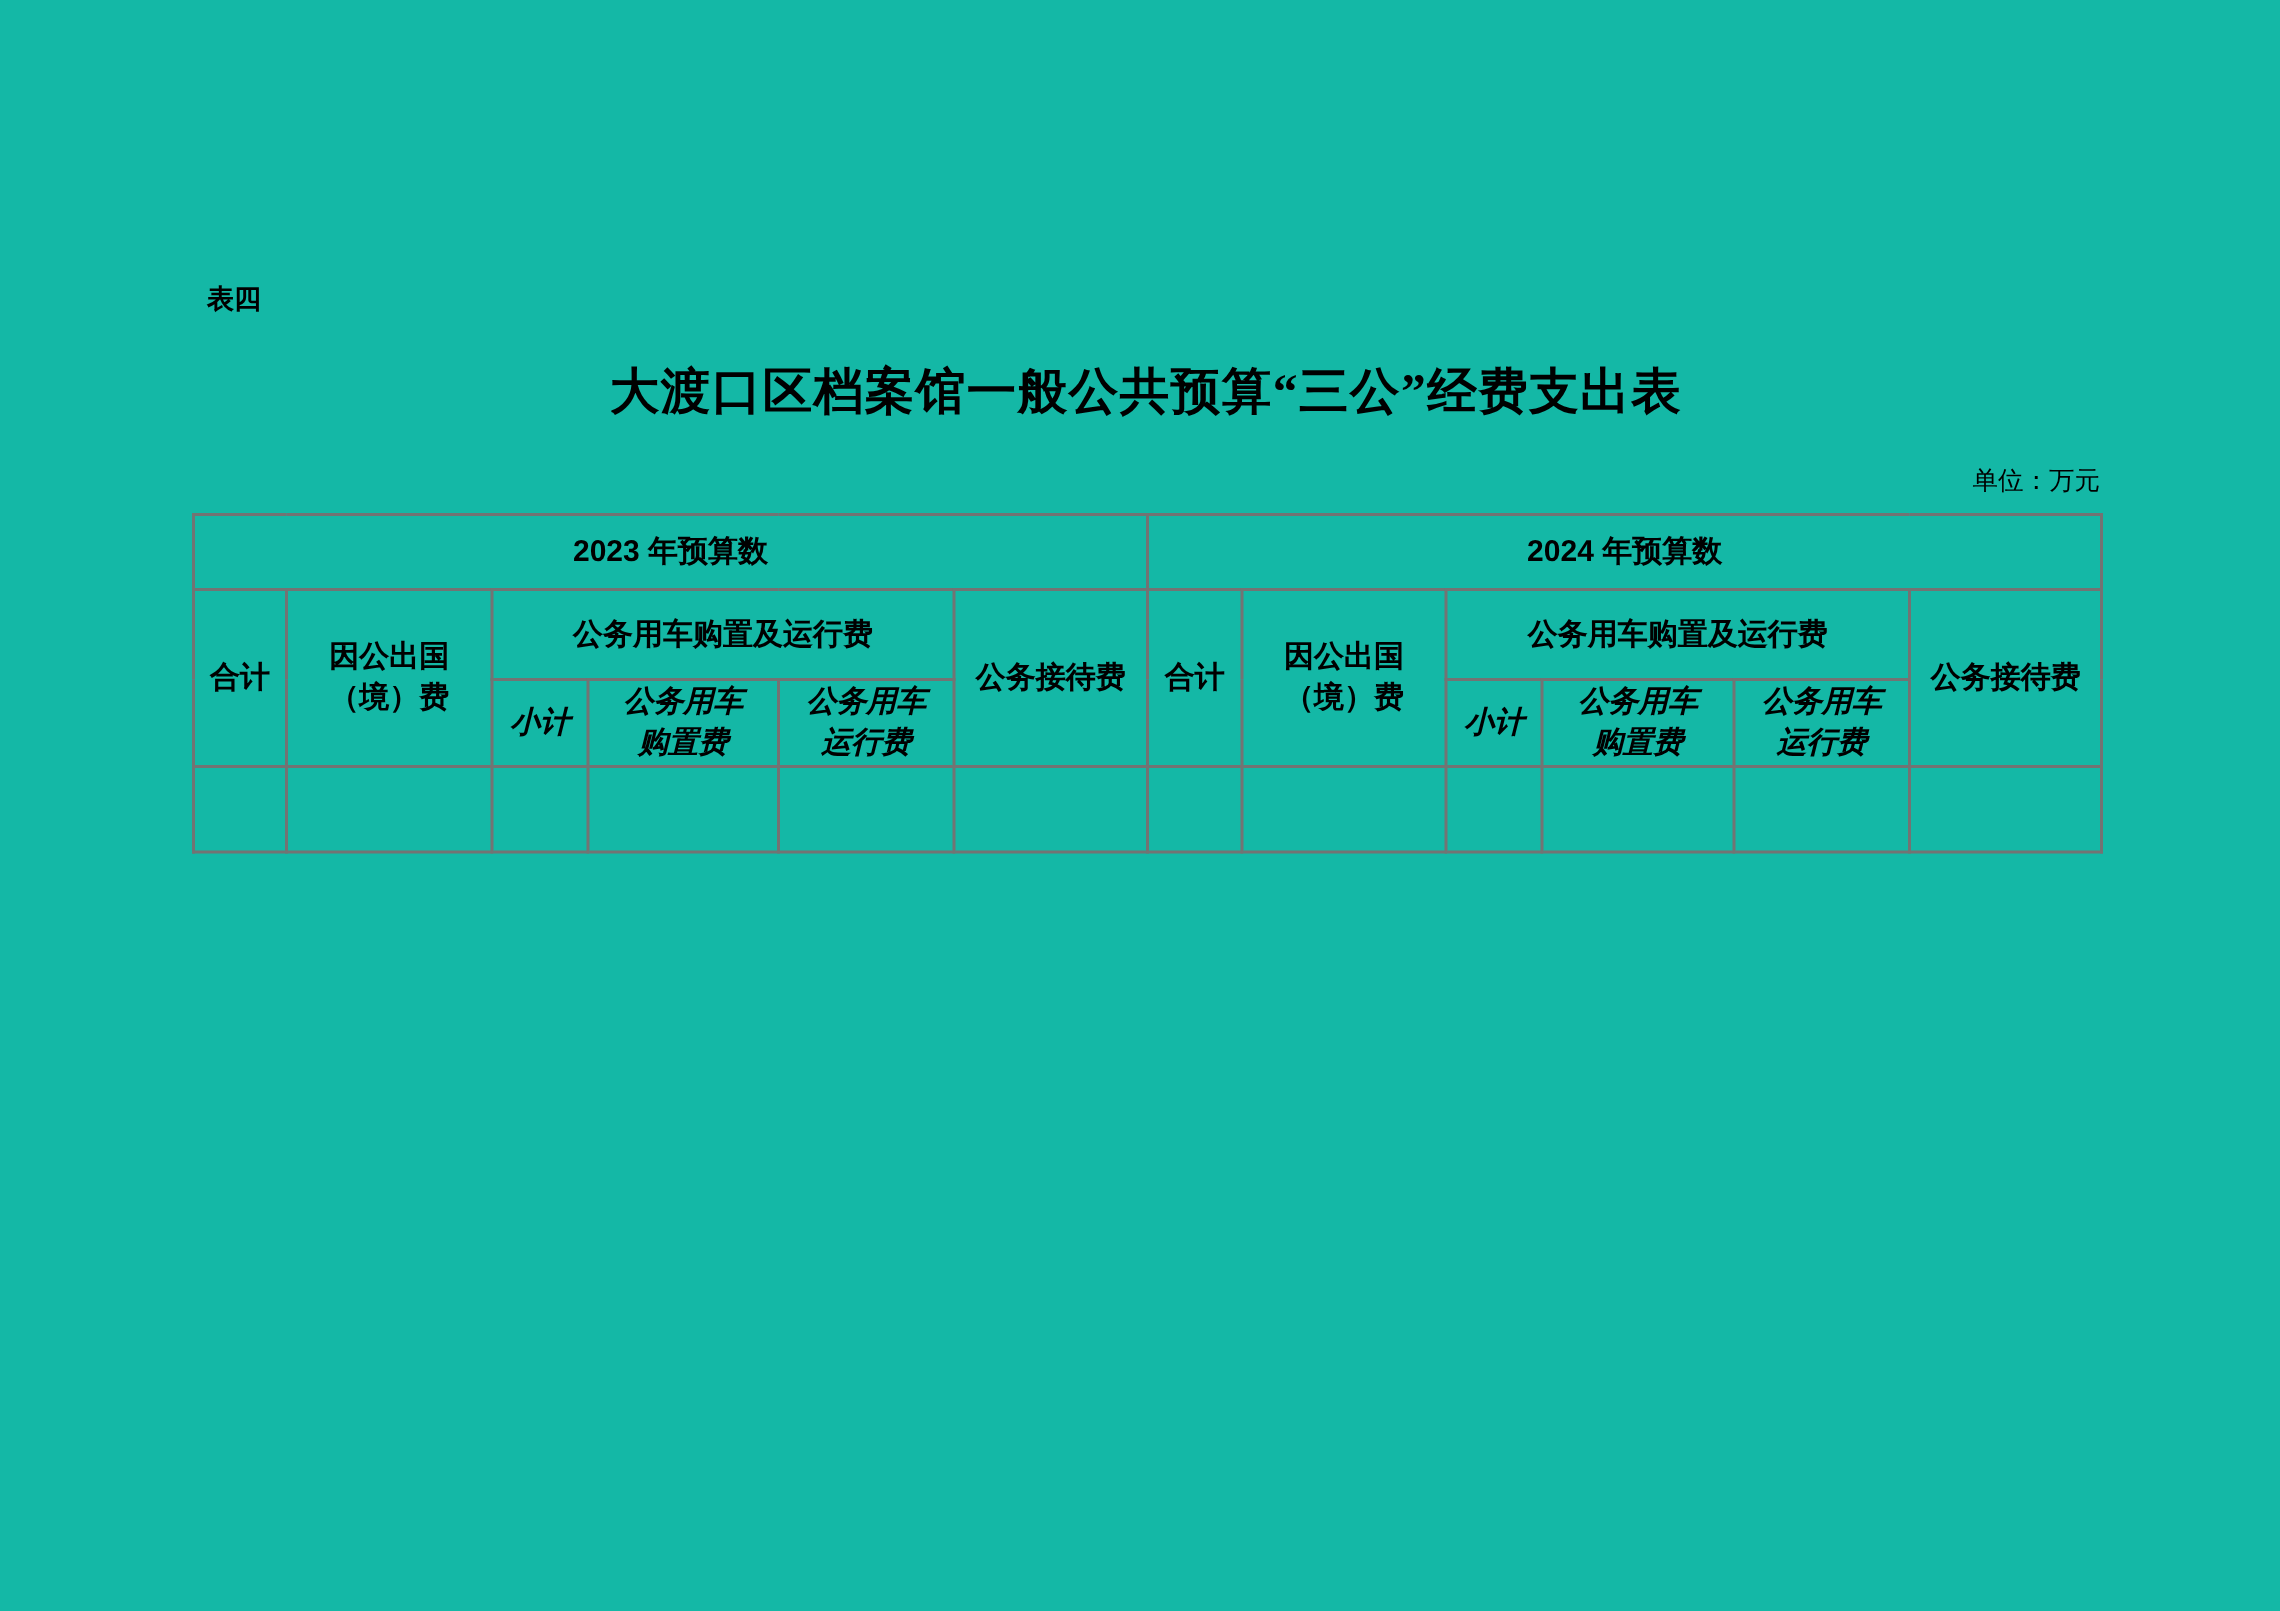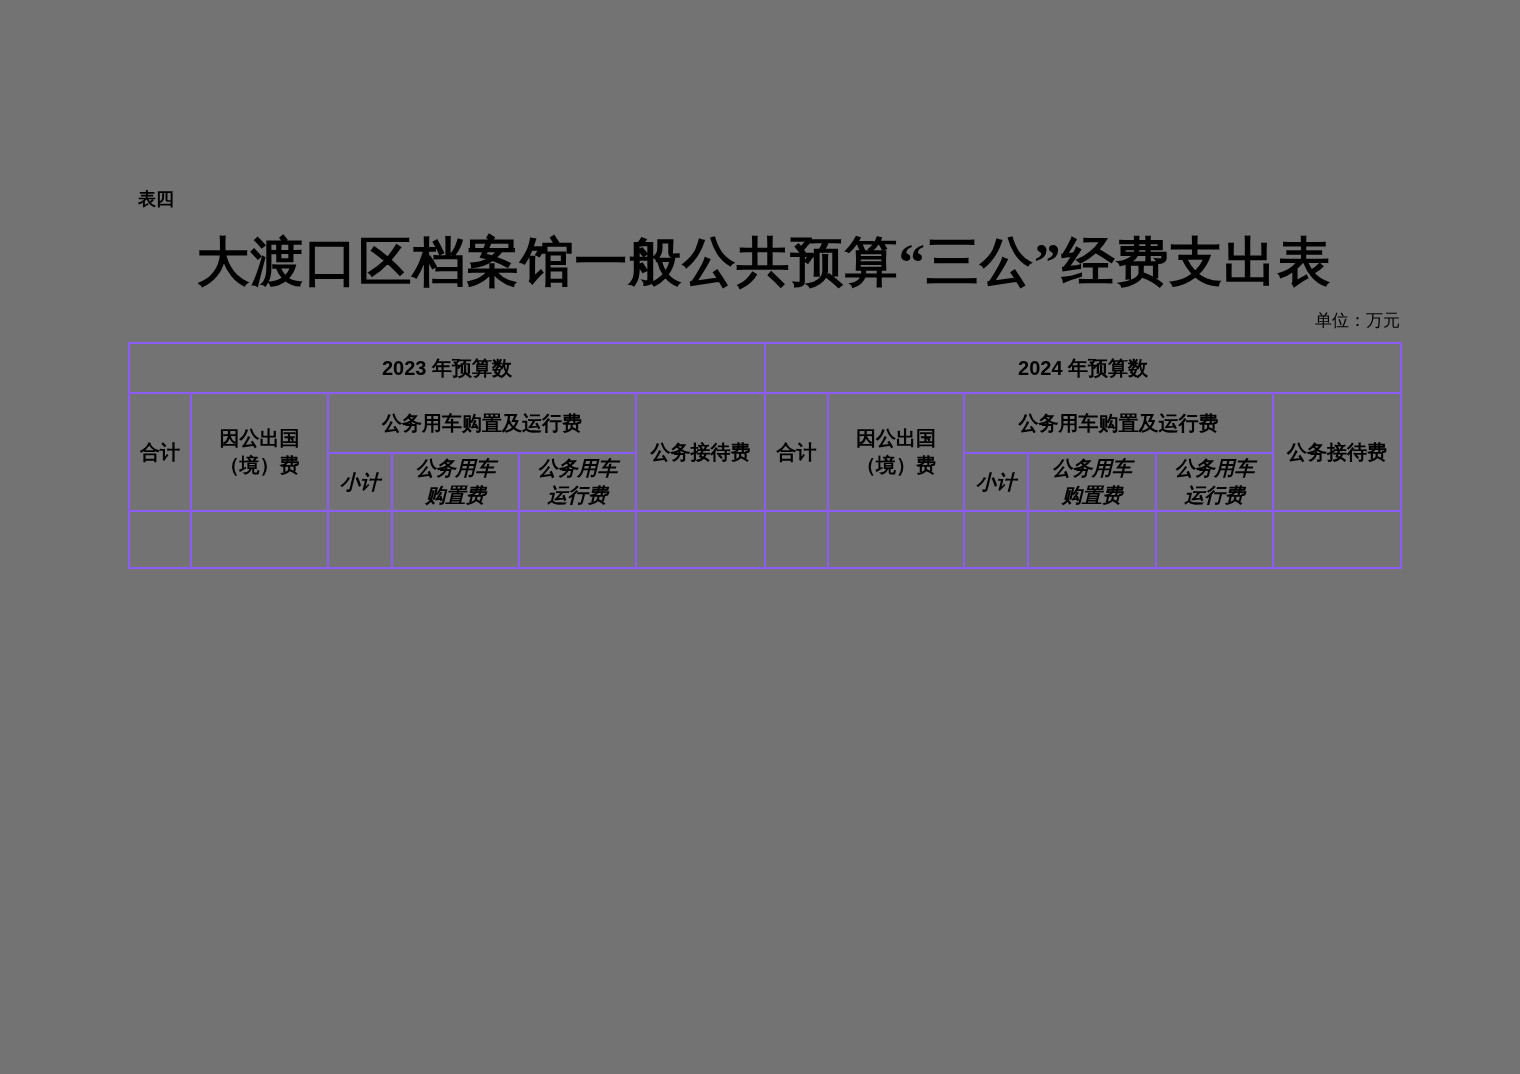--- a/index.html
+++ b/index.html
@@ -7,49 +7,49 @@
   body {
     width: 1520px; height: 1074px;
     font-family: "Liberation Serif", serif;
     color: #000000;
     position: relative;
     overflow: hidden;
   }
   .page {
     position: absolute; left: 0; top: 0;
     width: 1520px; height: 1074px;
-    background: #737373;
+    background: #14b8a6;
   }
   .table-label {
     position: absolute; left: 138px; top: 188px;
     font-family: "Liberation Sans", sans-serif;
     font-weight: bold; font-size: 18px; line-height: 22px;
   }
   .doc-title {
     position: absolute; left: 128px; top: 236px; width: 1272px;
     text-align: center;
     font-family: "Liberation Serif", serif;
-    font-weight: bold; font-size: 53px; line-height: 52px;
+    font-weight: bold; font-size: 33px; line-height: 52px;
     letter-spacing: 1px;
     white-space: nowrap;
   }
   .unit-label {
     position: absolute; left: 128px; top: 308px; width: 1272px;
     text-align: right;
     font-family: "Liberation Serif", serif;
     font-size: 17px; line-height: 26px;
   }
   table.budget-table {
     position: absolute; left: 128px; top: 342px;
     width: 1272px;
     border-collapse: collapse;
     table-layout: fixed;
   }
   table.budget-table td {
-    border: 2px solid #8b5cf6;
+    border: 2px solid #737373;
     text-align: center;
     vertical-align: middle;
     font-family: "Liberation Sans", sans-serif;
     font-weight: bold;
     font-size: 20px;
     line-height: 1.35;
     padding: 0;
     overflow: hidden;
   }
   tr.year-row    { height: 50px; }

